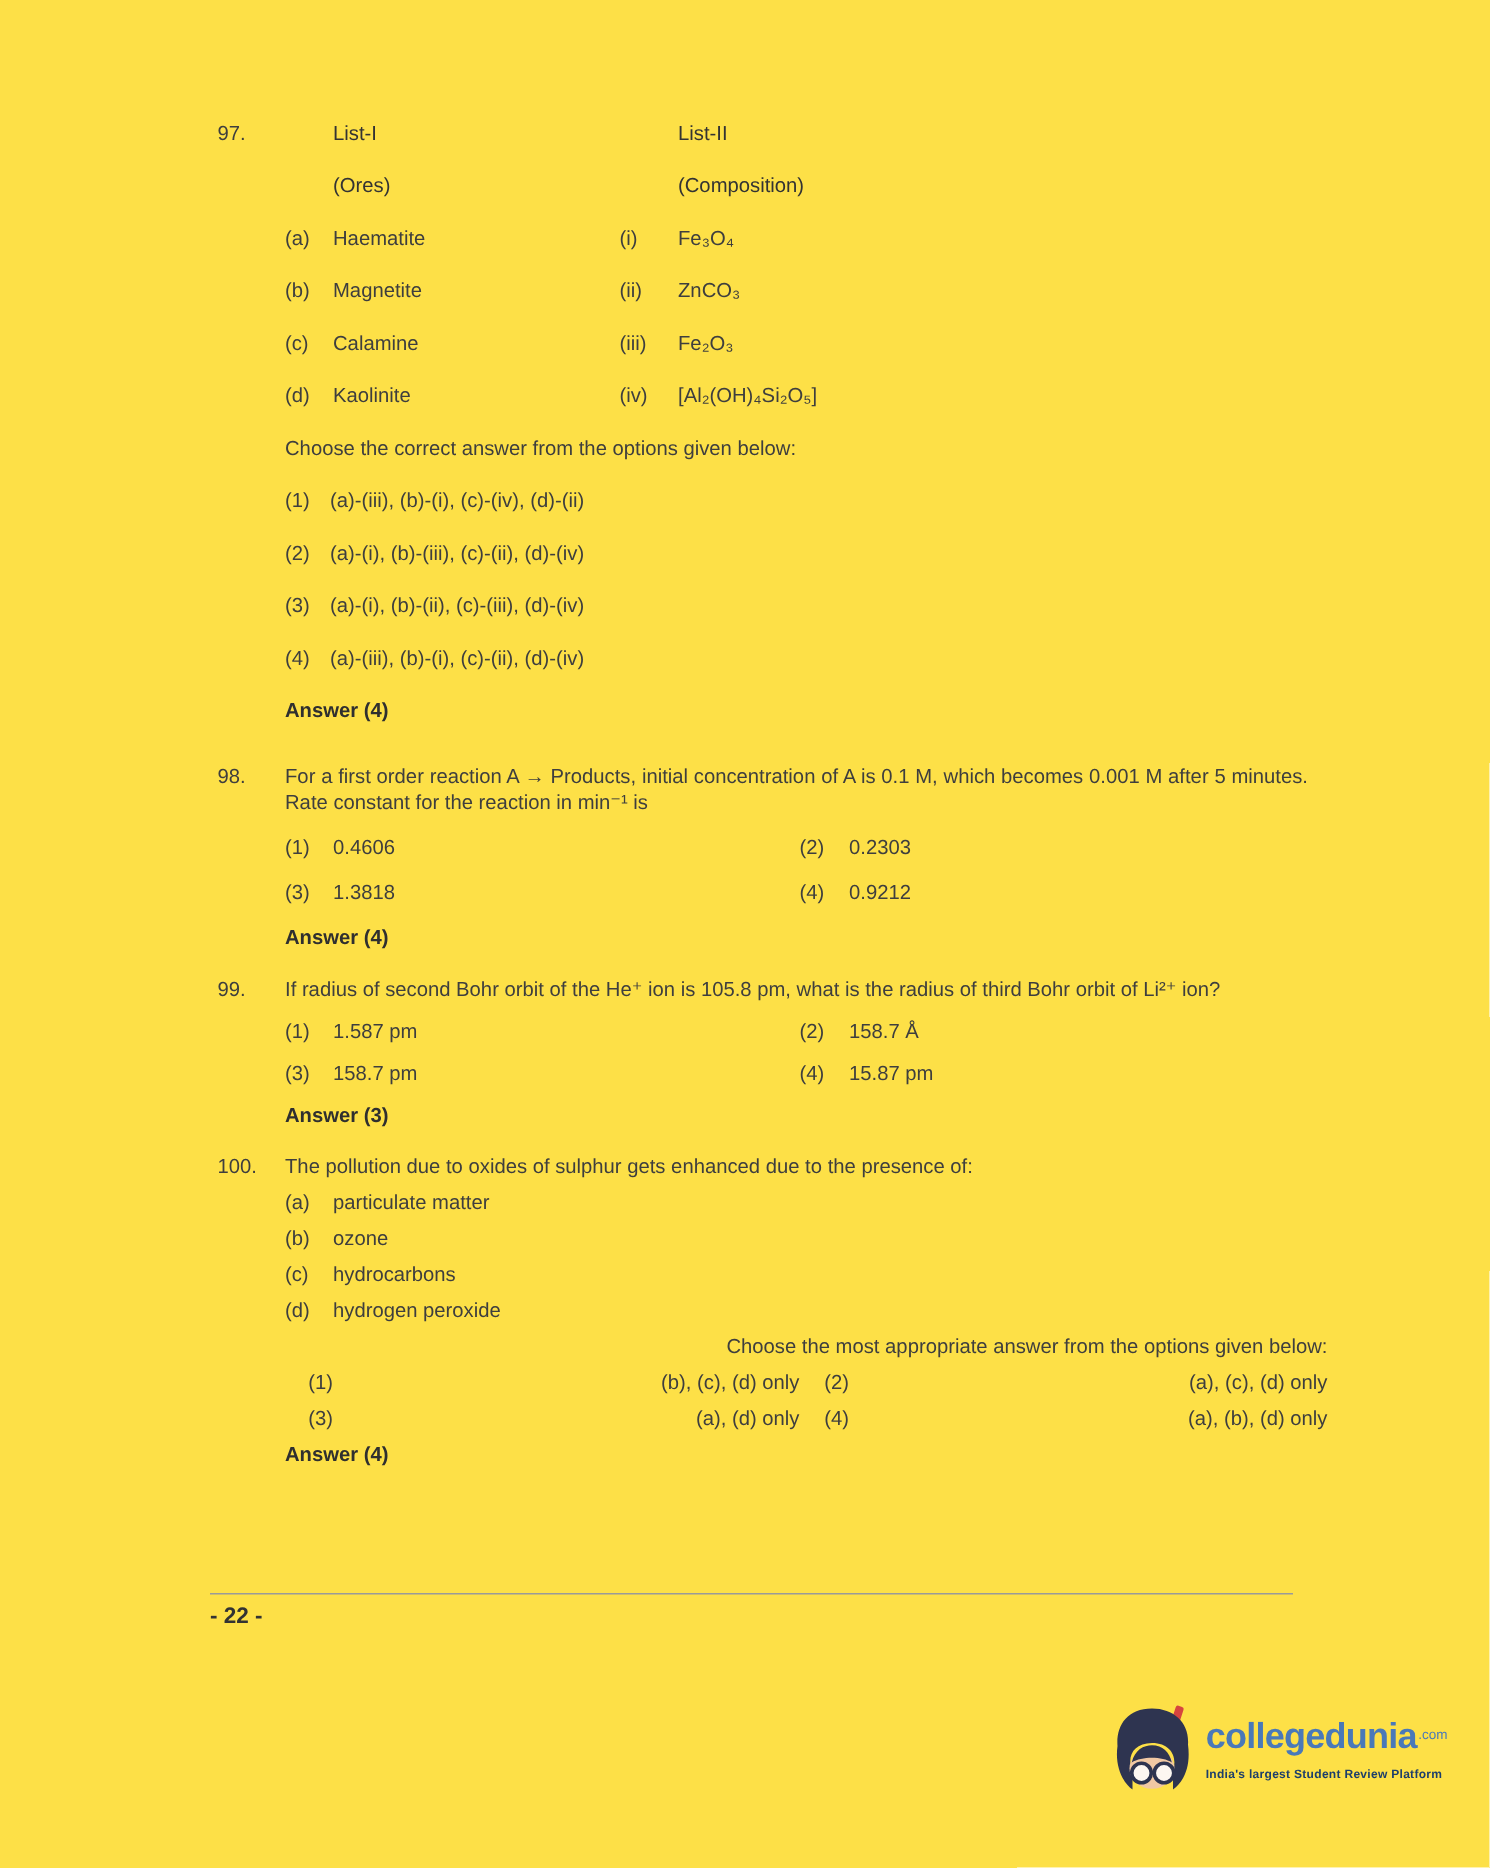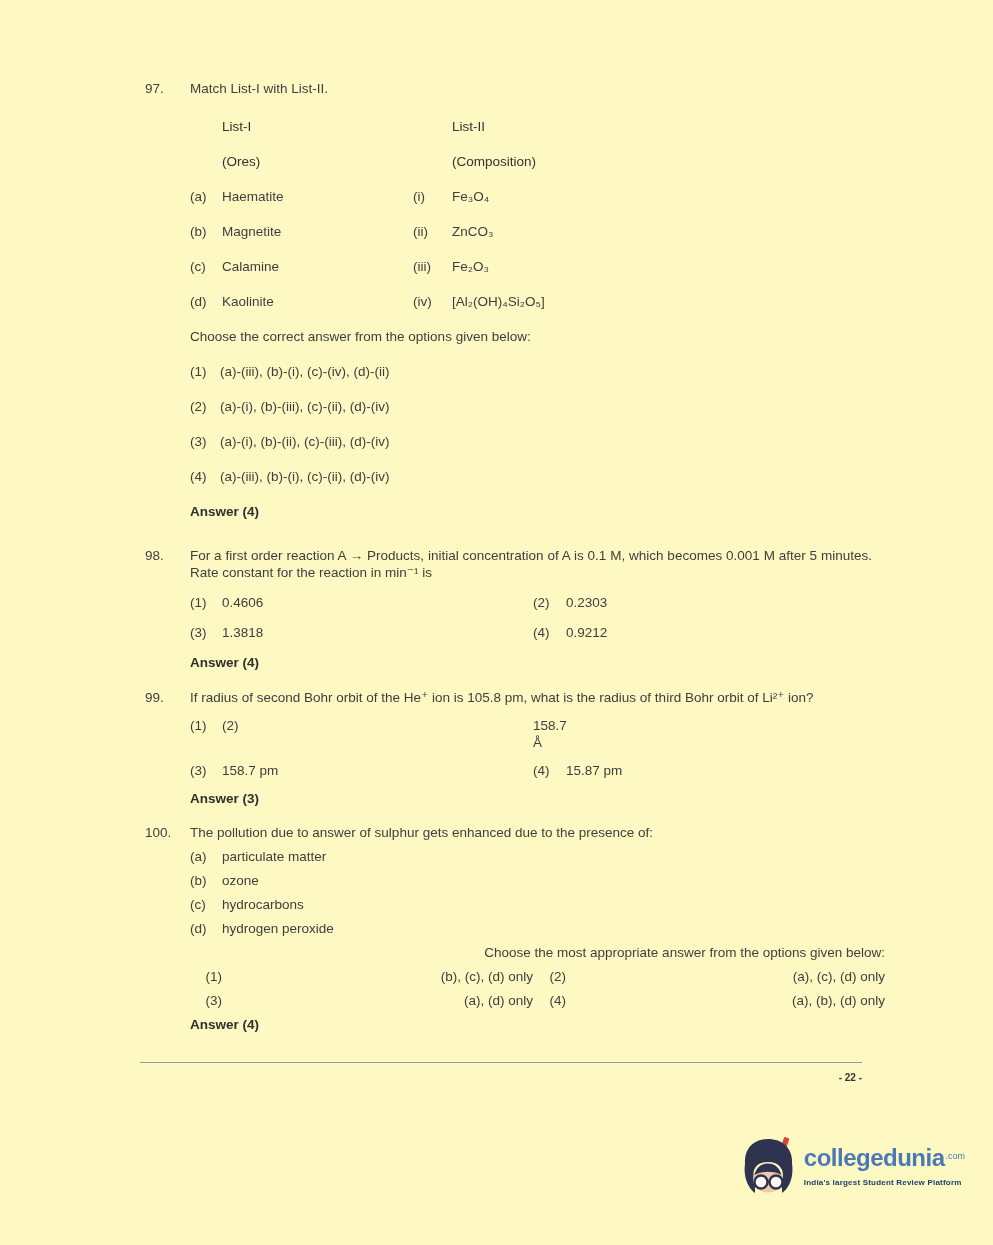--- a/index.html
+++ b/index.html
@@ -1,20 +1,20 @@
 <!DOCTYPE html>
 <html><head>
 <meta charset="utf-8">
 <style>
   html,body { margin:0; padding:0; background:#ffffff; }
   .page {
     position:relative;
     width:993px;
     height:1245px;
-    background:#fef9c3;
+    background:#fde047;
     font-family:"Liberation Sans","DejaVu Sans",sans-serif;
     font-size:13.5px;
     line-height:17px;
     color:#3e3e3e;
     overflow:hidden;
   }
   .content { position:absolute; left:145px; top:80px; width:740px; }
 
   .question { display:flex; }
   .qnum { width:45px; flex-shrink:0; }
@@ -58,24 +58,24 @@
 
   
   .footer {
     position:absolute;
     top:1062px;
     left:140px;
     width:722px;
     border-top:1px solid #9a9a9a;
   }
   .footer .page-num {
-    text-align:right;
+    text-align:left;
     padding-top:6px;
     font-weight:bold;
-    font-size:10px;
+    font-size:15px;
     color:#333;
   }
 
   
   .branding {
     position:absolute;
     top:1136px;
     right:28px;
     display:flex;
     align-items:center;
@@ -99,21 +99,20 @@
 </style>
 </head>
 <body>
 
 <div class="page">
   <div class="content">
 
     <div class="question qspace-97">
       <div class="qnum">97.</div>
       <div class="qbody">
-        <p class="q97-title">Match List-I with List-II.</p>
 
         <div class="match-row">
           <span></span>
           <span class="bold">List-I</span>
           <span></span>
           <span class="bold">List-II</span>
         </div>
         <div class="match-row">
           <span></span>
           <span class="bold">(Ores)</span>
@@ -191,38 +190,39 @@
       </div>
     </div>
 
     <div class="question qspace-99">
       <div class="qnum">99.</div>
       <div class="qbody">
         <p class="q99-title">If radius of second Bohr orbit of the He⁺ ion is 105.8 pm, what is the radius of third Bohr orbit of Li²⁺ ion?</p>
 
         <div class="opt2-row mb-mid2">
           <span>(1)</span>
+          <span>1.587 pm</span>
           <span>(2)</span>
           <span>158.7 Å</span>
         </div>
         <div class="opt2-row mb-mid2">
           <span>(3)</span>
           <span>158.7 pm</span>
           <span>(4)</span>
           <span>15.87 pm</span>
         </div>
 
         <p class="answer">Answer (3)</p>
       </div>
     </div>
 
     <div class="question">
       <div class="qnum">100.</div>
       <div class="qbody">
-        <p class="q100-title">The pollution due to answer of sulphur gets enhanced due to the presence of:</p>
+        <p class="q100-title">The pollution due to oxides of sulphur gets enhanced due to the presence of:</p>
 
         <div class="sub-opt-row">
           <span class="sub-opt-label">(a)</span>
           <span>particulate matter</span>
         </div>
         <div class="sub-opt-row">
           <span class="sub-opt-label">(b)</span>
           <span>ozone</span>
         </div>
         <div class="sub-opt-row">

